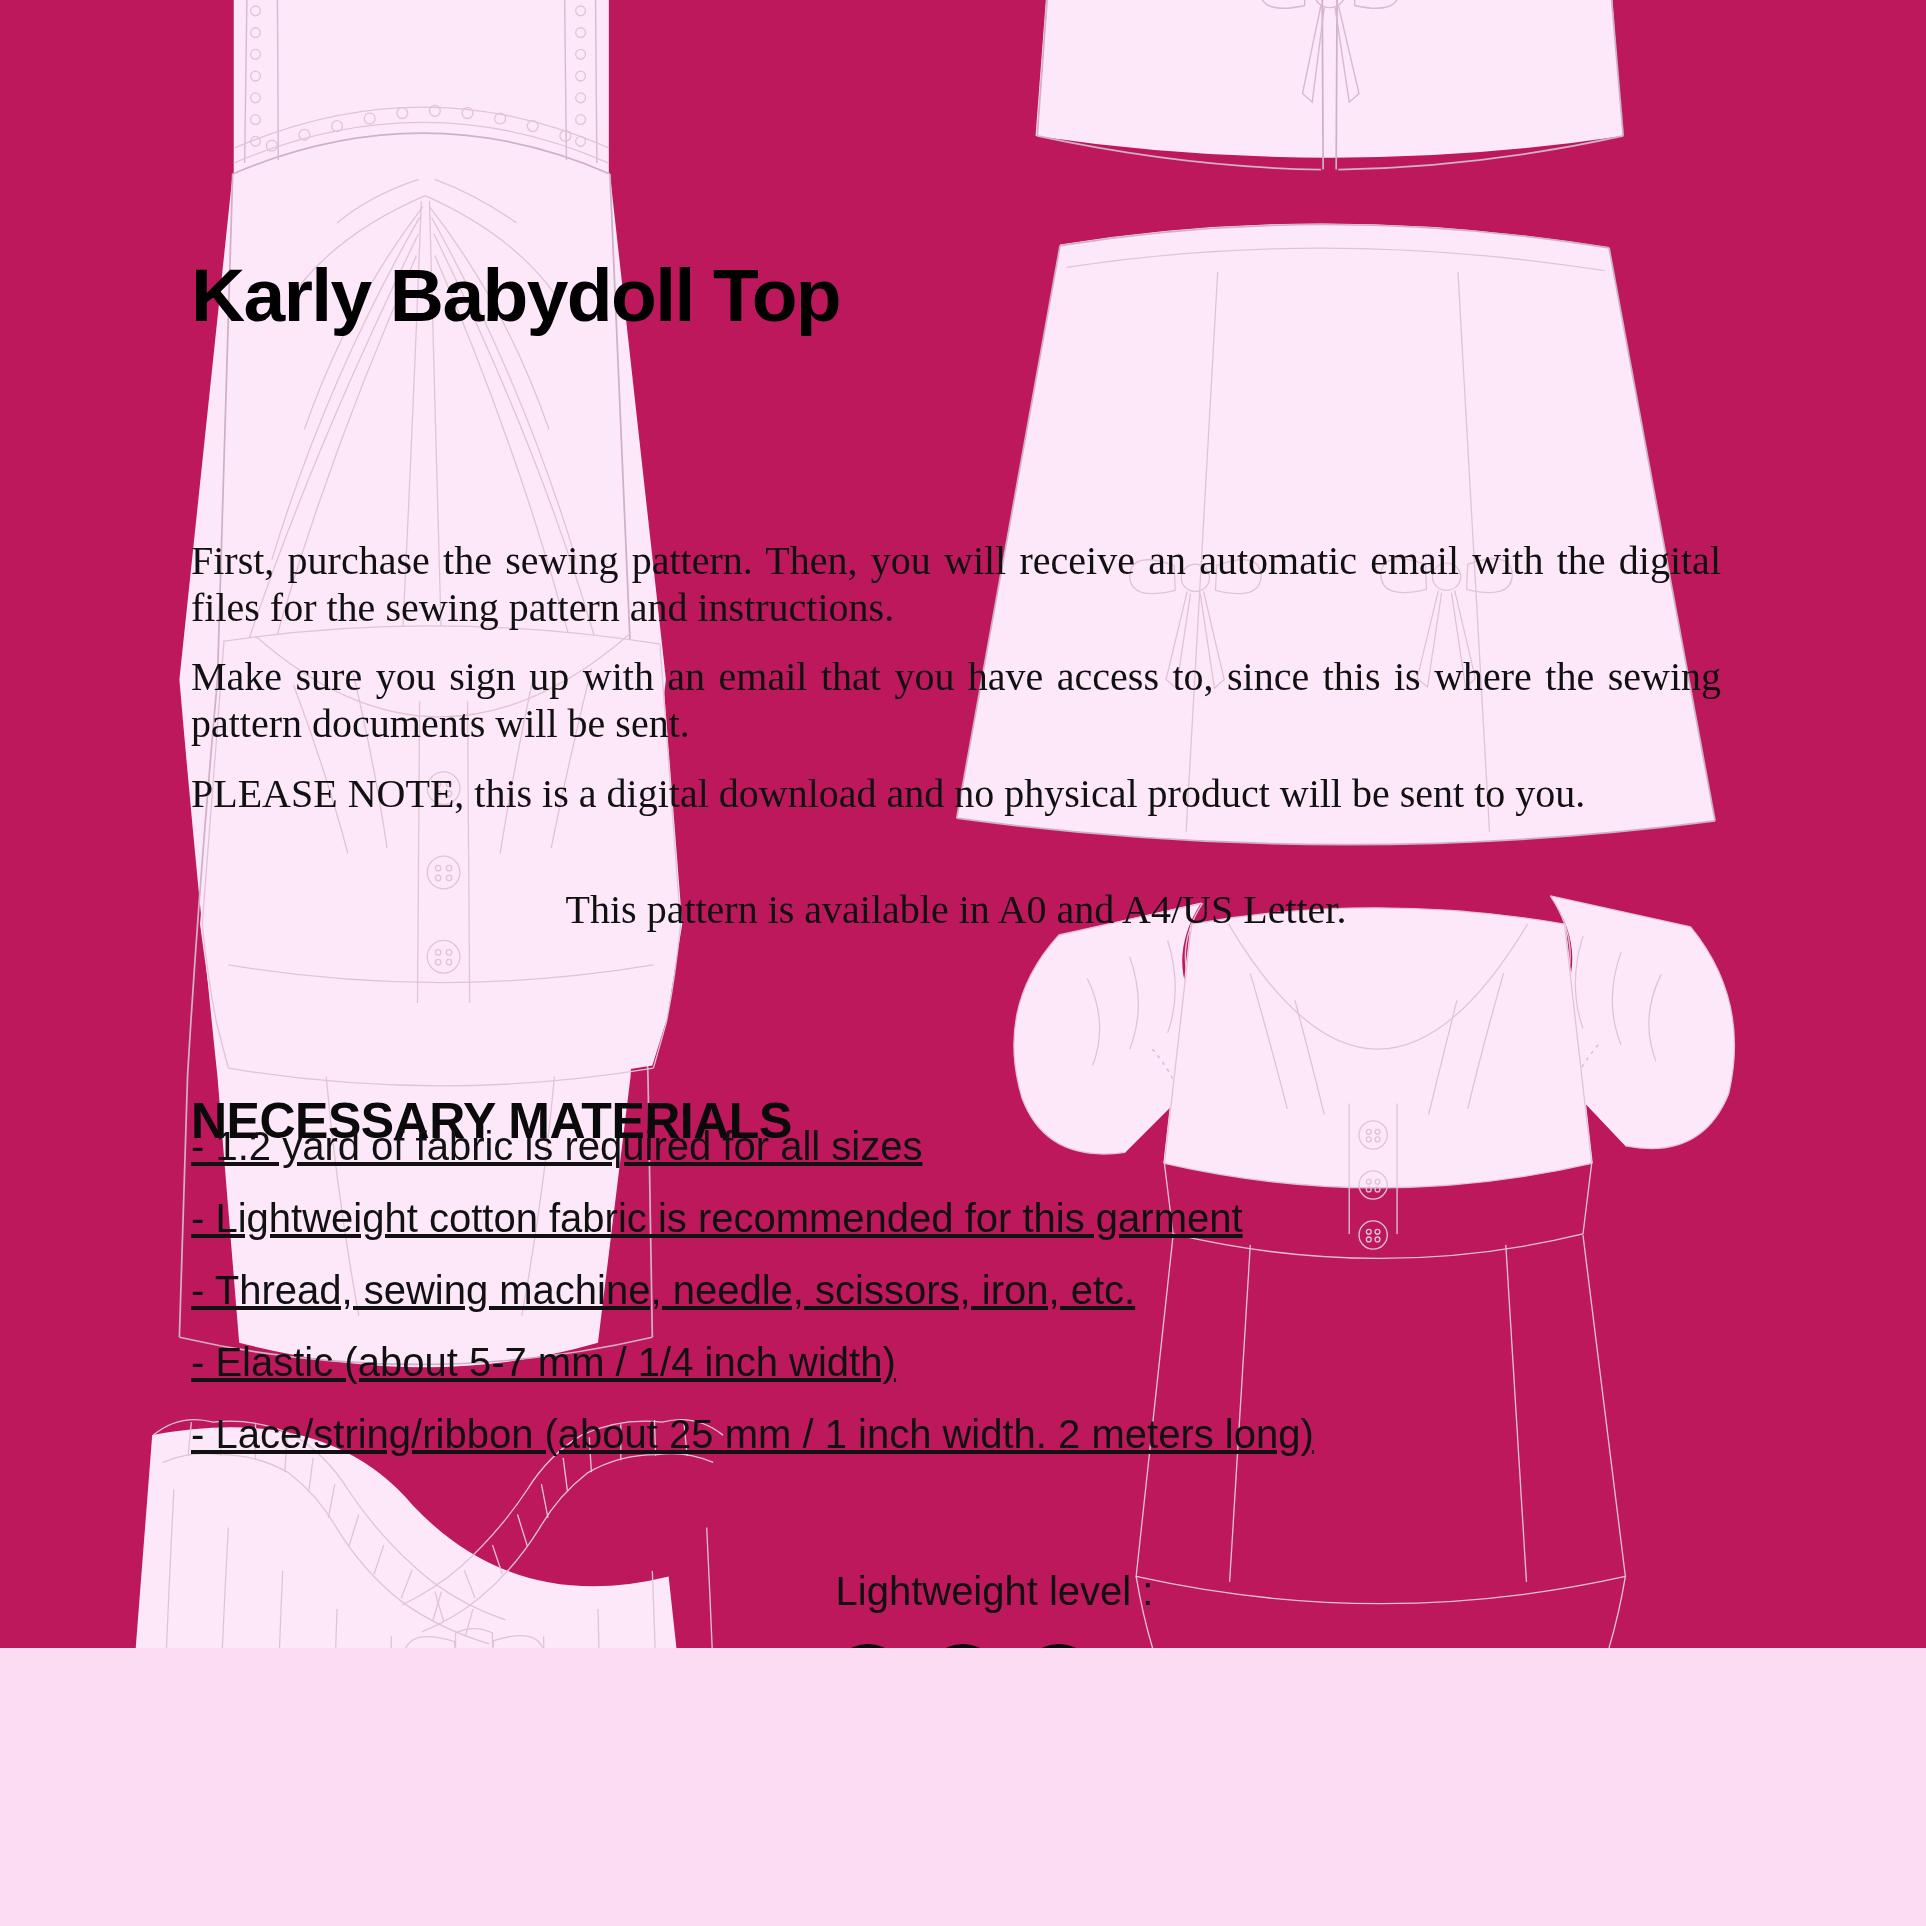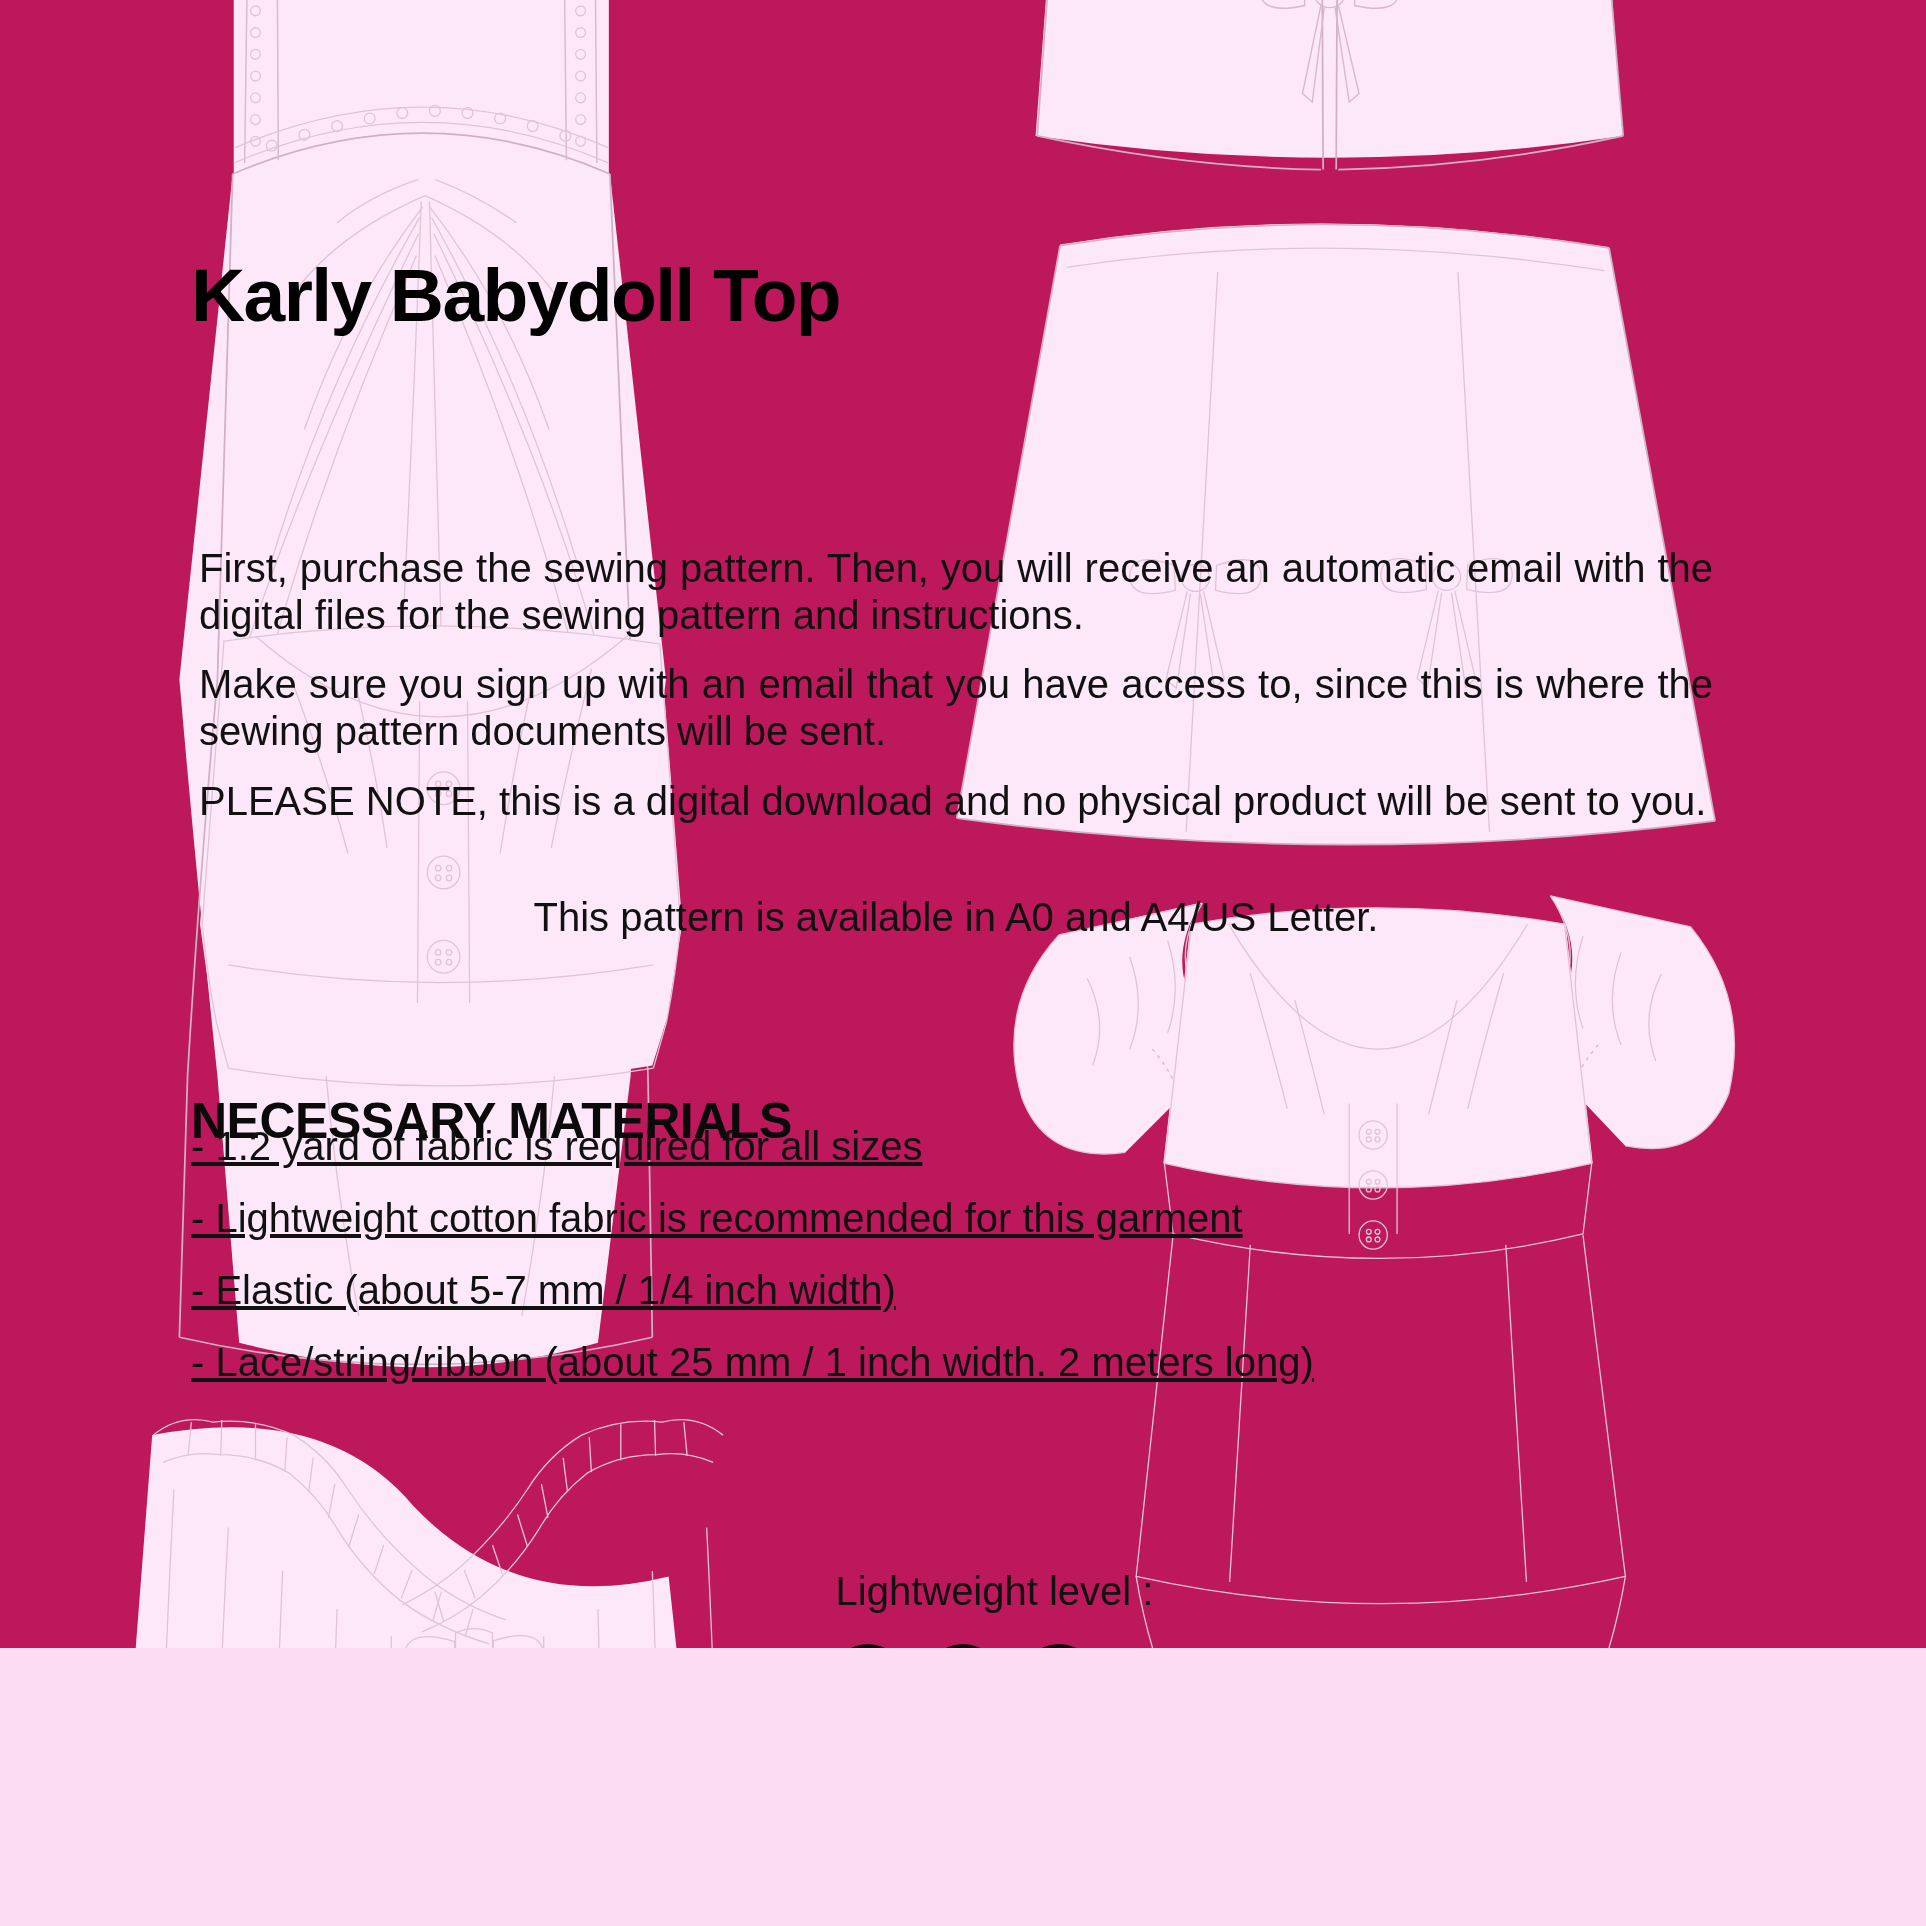--- a/index.html
+++ b/index.html
@@ -79,21 +79,21 @@
 
   .body-block {
     position: absolute;
     left: 191px;
     width: 1530px;
     font-size: 40px;
     line-height: 1.18;
     color: #111111;
     text-align: justify;
   }
-  .body-block p { margin: 8px; }
+  .body-block p { margin: 0; font-family: Liberation Serif, serif; }
 
   #para-1 { top: 537px; }
   #para-2 { top: 653px; }
   #para-3 { top: 770px; }
   #para-4 { top: 886px; text-align: center; }
 
   .materials-list {
     position: absolute;
     left: 191px;
     width: 1577px;
@@ -477,20 +477,21 @@
     </div>
     <div class="body-block" id="para-4">
       <p>This pattern is available in A0 and A4/US Letter.</p>
     </div>
 
     <h2 class="section-heading" id="heading-necessary-materials">NECESSARY MATERIALS</h2>
 
     <ul class="materials-list" id="materials-list">
       <li>- 1.2 yard of fabric is required for all sizes</li>
       <li>- Lightweight cotton fabric is recommended for this garment</li>
+      <li>- Thread, sewing machine, needle, scissors, iron, etc.</li>
       <li>- Elastic (about 5-7 mm / 1/4 inch width)</li>
       <li>- Lace/string/ribbon (about 25 mm / 1 inch width. 2 meters long)</li>
     </ul>
 
     <div id="difficulty-block">
       <div id="difficulty-label">Lightweight level :</div>
       <div id="difficulty-circles">
         <div class="difficulty-circle filled">
           <svg class="shine" viewBox="0 0 70 70">
             <path d="M10 56 Q10 18 52 12" fill="none" stroke="#0b0b0b" stroke-width="7" stroke-linecap="round"></path>

